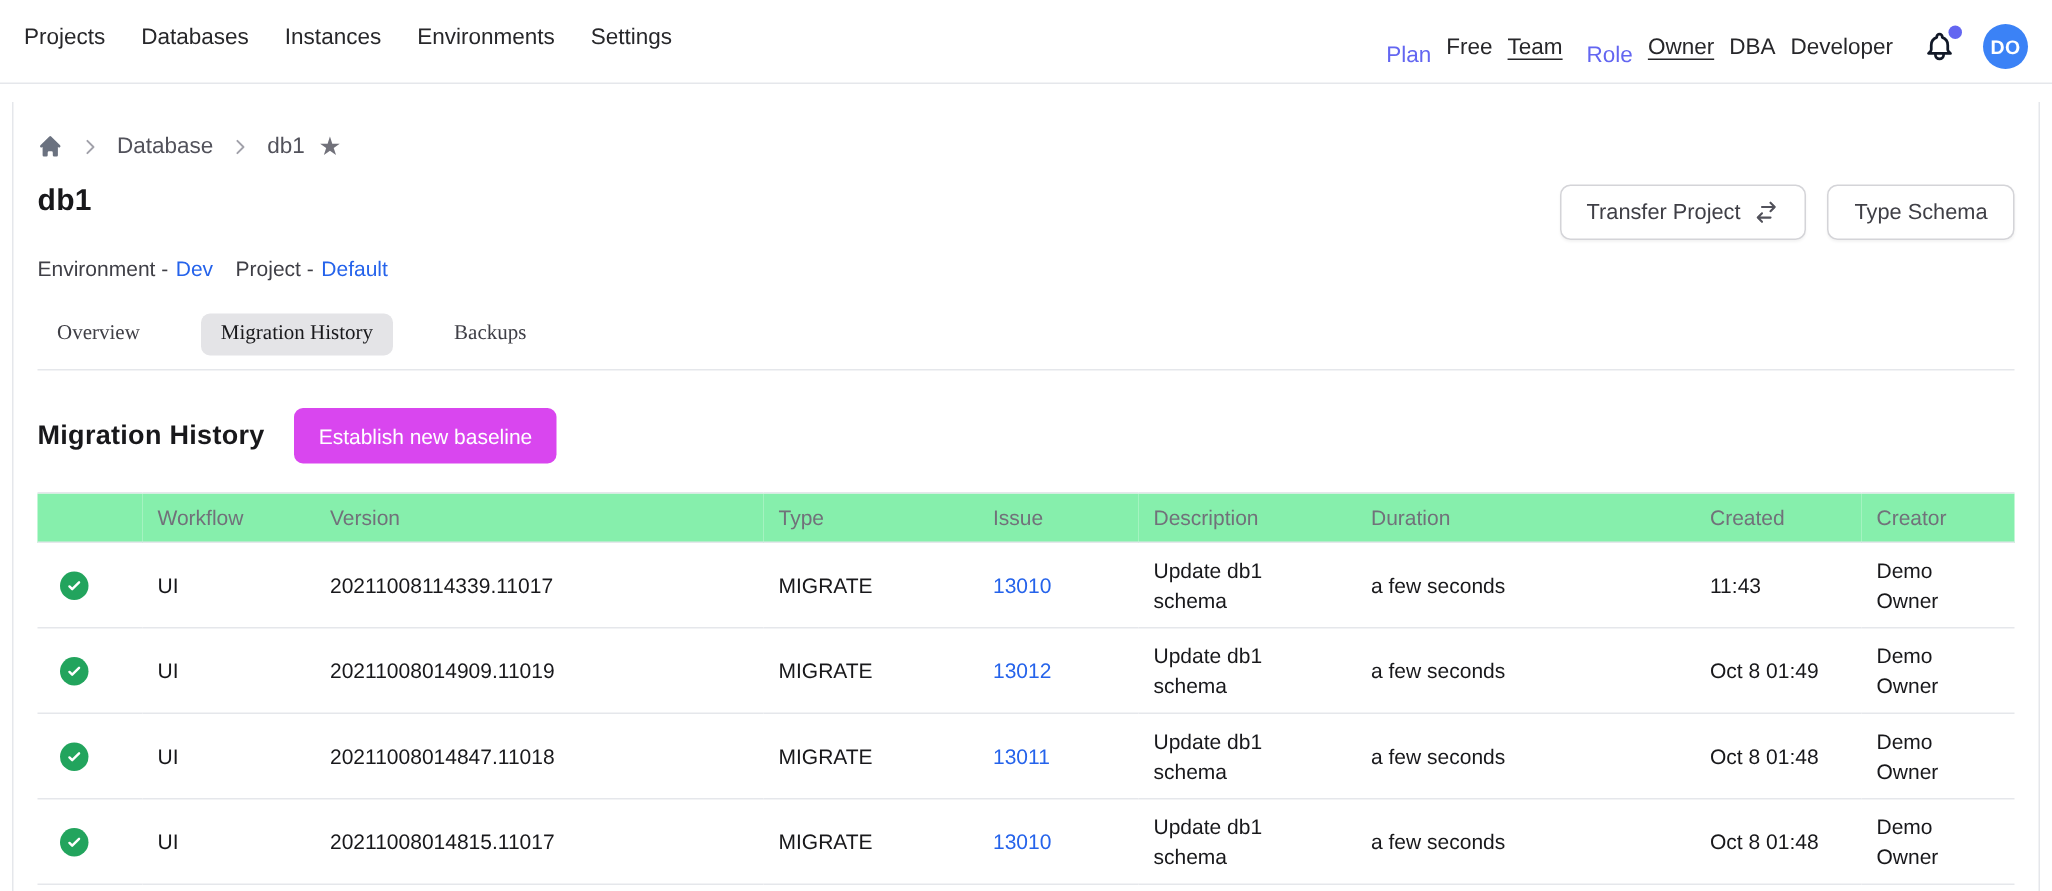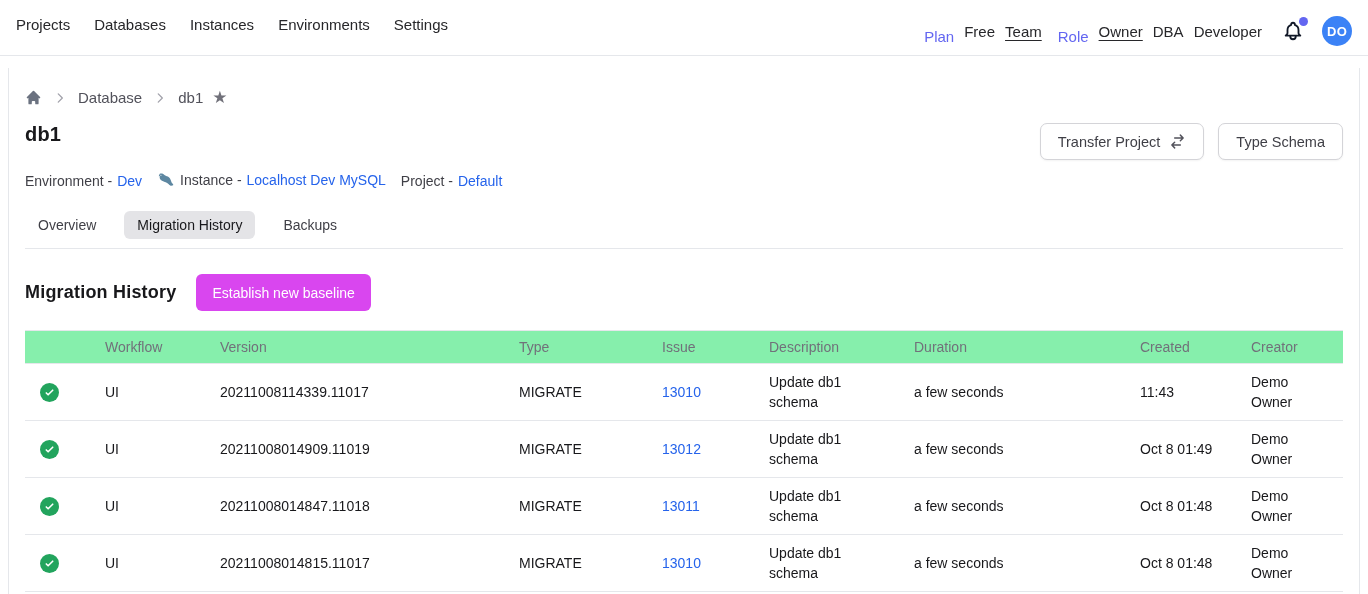--- a/index.html
+++ b/index.html
@@ -29,21 +29,21 @@
   
   .title-row { display: flex; justify-content: space-between; align-items: flex-start; margin-top: 17px; }
   h1 { font-size: 20px; font-weight: 700; margin: 0; letter-spacing: .2px; }
   .btn-row { display: flex; gap: 14px; margin-top: 0; }
   .btn { display: inline-flex; align-items: center; gap: 9px; background: #fff; border: 1px solid #d4d4d8; border-radius: 7px; padding: 0 17px; height: 37px; font-size: 14.5px; color: #3f3f46; cursor: pointer; box-shadow: 0 1px 2px rgba(0,0,0,.05); font-family: inherit; }
   
   .meta-row { display: flex; align-items: flex-end; gap: 15px; margin-top: 11px; font-size: 14px; color: #3f3f46; }
   .meta-item { display: flex; align-items: center; gap: 5px; }
   .link { color: #2563eb; text-decoration: none; cursor: pointer; }
   
-  .tabs { display: flex; align-items: center; gap: 15px; margin-top: 22px; border-bottom: 1px solid #e5e7eb; padding-bottom: 9px; }
+  .tabs { display: flex; align-items: center; gap: 28px; margin-top: 22px; border-bottom: 1px solid #e5e7eb; padding-bottom: 9px; font-family: Liberation Serif, serif; }
   .tab { padding: 6px 13px; font-size: 14px; color: #3f3f46; border-radius: 6px; cursor: pointer; white-space: nowrap; }
   .tab.active { background: #e4e4e7; color: #18181b; }
   
   .section-row { display: flex; align-items: center; gap: 20px; margin-top: 25px; }
   h2 { font-size: 18px; font-weight: 700; margin: 0; letter-spacing: .2px; }
   .btn-primary { background: #d946ef; color: #fff; border: none; border-radius: 6px; height: 37px; padding: 0 16px; font-size: 14px; font-weight: 400; cursor: pointer; font-family: inherit; text-align: right; }
   
   table { width: 100%; border-collapse: collapse; margin-top: 19px; font-size: 14px; table-layout: fixed; }
   col.c0 { width: 70px; }  col.c1 { width: 115px; } col.c2 { width: 299px; }
   col.c3 { width: 143px; } col.c4 { width: 107px; } col.c5 { width: 145px; }
@@ -116,28 +116,20 @@
       <button class="btn">
         <span>Type Schema</span>
       </button>
     </div>
   </div>
 
   <div class="meta-row">
     <span class="meta-item">
       <span>Environment -</span>
       <a class="link">Dev</a>
-    </span>
-    <span class="meta-item">
-      <svg width="18" height="18" viewBox="0 0 24 24">
-          <path d="M21.5 17.2c-1.6-.9-2.2-2.4-2.7-4-.6-1.8-1.3-3.7-3-4.9-1.6-1.2-3.8-1.6-5.4-2.6C9.2 5 8.4 3.9 7 3.4c-.8-.3-1.8-.3-2.6 0-.5.2-.9.6-1.2 1.1-.4.8-.7 1.7-.9 2.6l1.5-.4c-.4 1.5-.3 3 .5 4.2.7 1.2 2 1.9 3.2 2.5 2.7 1.2 5.6 2 7.8 4 .9.8 1.6 1.8 2.8 2.1 1.1.3 2.4 0 3.4-.5z" fill="#5d87a1"></path>
-          <circle cx="5.2" cy="5.6" r=".7" fill="#fff"></circle>
-        </svg>
-      <span>Instance -</span>
-      <a class="link">Localhost Dev MySQL</a>
     </span>
     <span class="meta-item">
       <span>Project -</span>
       <a class="link">Default</a>
     </span>
   </div>
 
   <div class="tabs">
     <span class="tab">Overview</span>
     <span class="tab active">Migration History</span>

